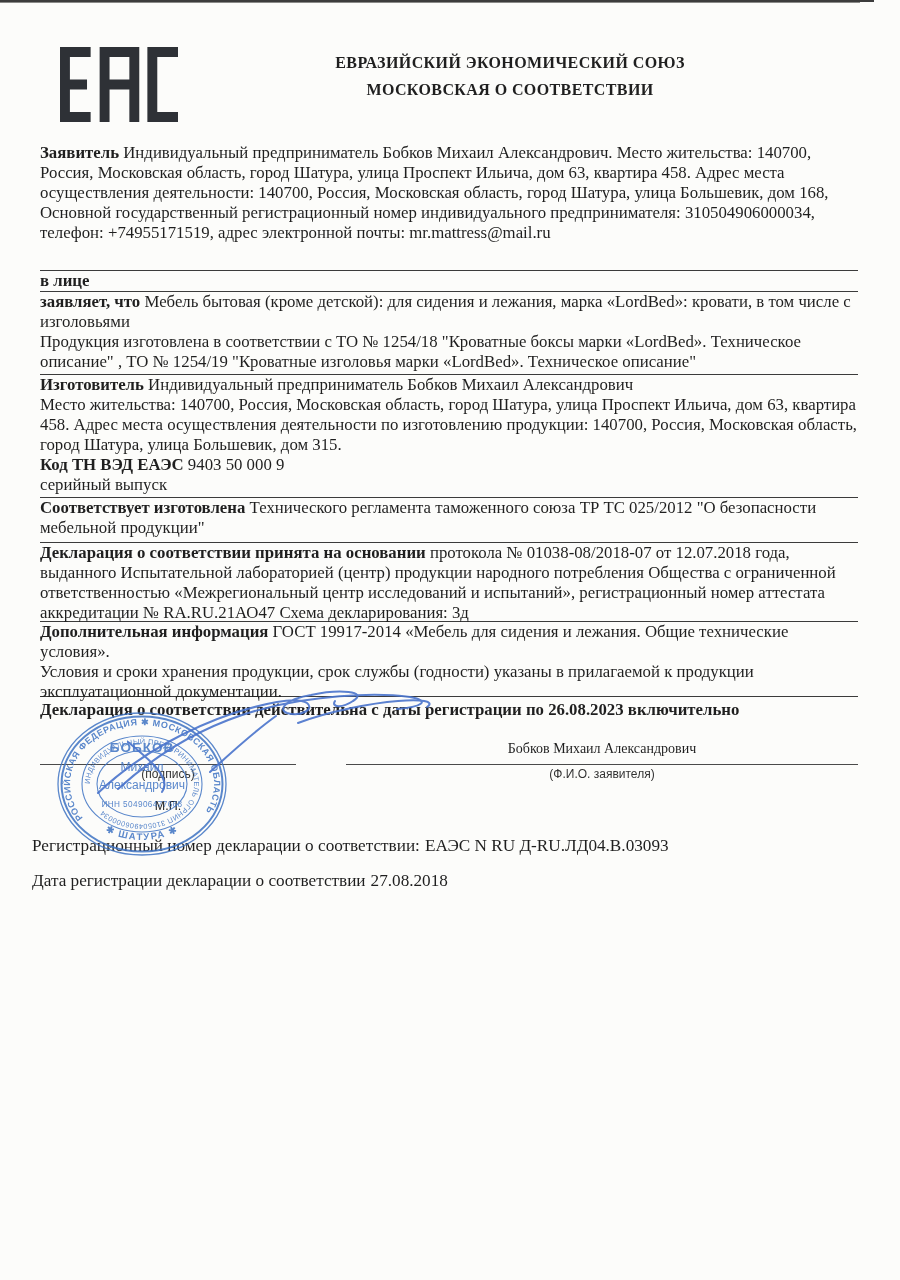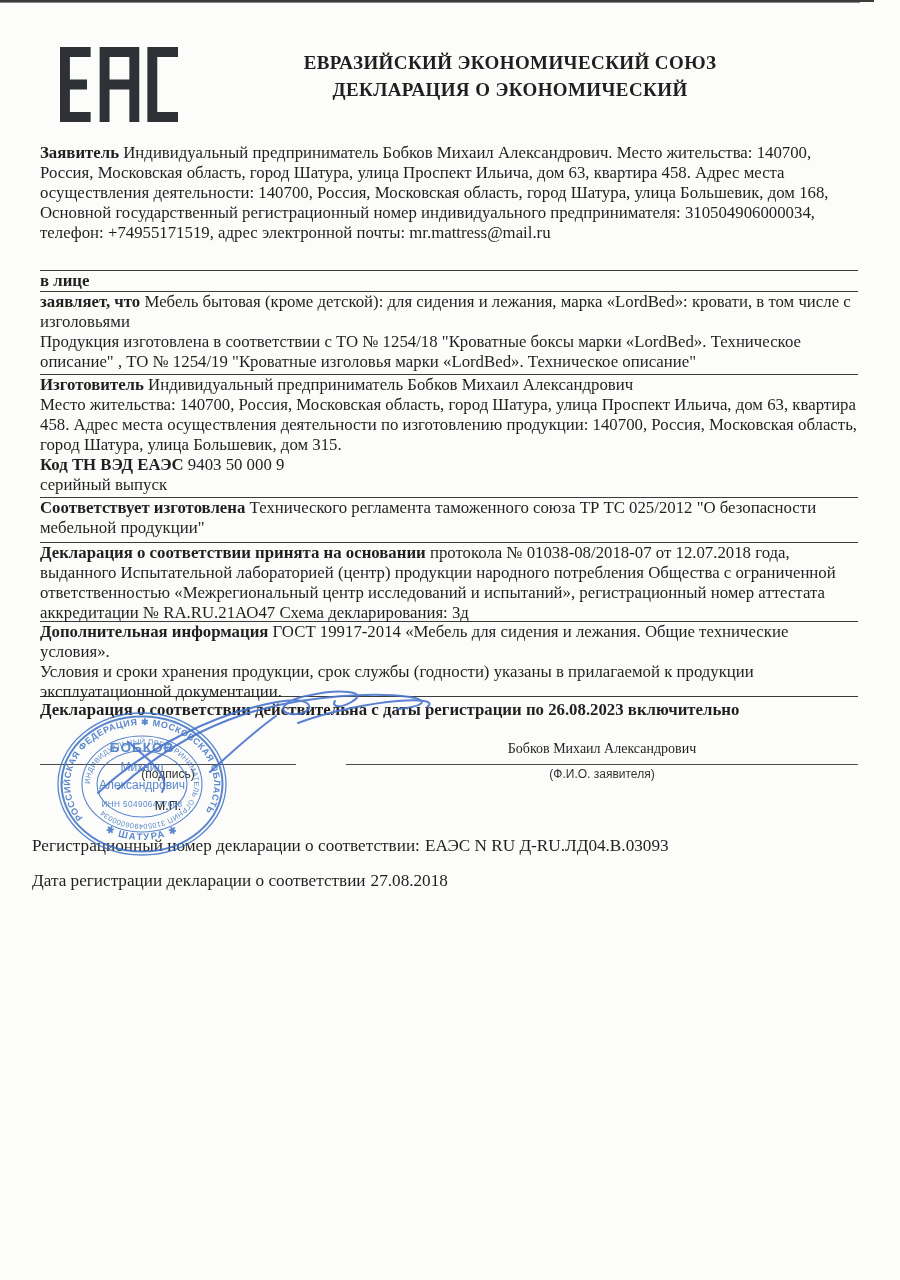--- a/index.html
+++ b/index.html
@@ -3,21 +3,21 @@
 <meta charset="utf-8">
 <style>
   html,body{margin:0;padding:0;background:#e8e8e6;}
   .page{position:relative;width:900px;height:1280px;background:#fcfcfa;overflow:hidden;
         font-family:"Liberation Serif",serif;color:#1f1f1f;}
   .scan-top{position:absolute;top:0;left:0;width:874px;height:2px;background:#3c3c3c;}
   .scan-top2{position:absolute;top:2px;left:0;width:860px;height:1px;background:#8a8a88;}
 
   .logo{position:absolute;left:60px;top:44px;}
   .title{position:absolute;left:170px;width:680px;top:49px;text-align:center;
-         font-weight:bold;font-size:19px;line-height:27px;letter-spacing:.4px;}
+         font-weight:bold;font-size:16px;line-height:27px;letter-spacing:.4px;}
 
   .content{position:absolute;left:40px;top:143px;width:818px;font-size:16.8px;line-height:19.9px;}
   .sec{border-bottom:1.5px solid #3b3b3b;box-sizing:border-box;}
   .sec p{margin:0;}
   .s-applicant{height:128px;}
   .s-inperson{height:21px;font-weight:bold;}
   .s-declares{height:83px;}
   .s-manufacturer{height:123px;}
   .s-complies{height:45px;}
   .s-basis{height:79px;}
@@ -51,21 +51,21 @@
   <svg class="logo" width="118" height="81" viewBox="0 0 131 83">
     <g fill="#2e3136" fill-rule="evenodd">
       <path d="M0 0 H34 V11 H11 V36 H30 V47 H11 V72 H34 V83 H0 Z"></path>
       <path d="M44 0 H88 V83 H77 V47 H55 V83 H44 Z M55 11 V36 H77 V11 Z"></path>
       <path d="M97 0 H131 V11 H108 V72 H131 V83 H97 Z"></path>
     </g>
   </svg>
 
   <div class="title">
     <div>ЕВРАЗИЙСКИЙ ЭКОНОМИЧЕСКИЙ СОЮЗ</div>
-    <div>ДЕКЛАРАЦИЯ О ЭКОНОМИЧЕСКИЙ</div>
+    <div>МОСКОВСКАЯ О СООТВЕТСТВИИ</div>
   </div>
 
   <div class="content">
 
     <div class="sec s-applicant">
       <p><span class="lead">Заявитель</span><span> Индивидуальный предприниматель Бобков Михаил Александрович. Место жительства: 140700, Россия, Московская область, город Шатура, улица Проспект Ильича, дом 63, квартира 458. Адрес места осуществления деятельности: 140700, Россия, Московская область, город Шатура, улица Большевик, дом 168, Основной государственный регистрационный номер индивидуального предпринимателя: 310504906000034, телефон: +74955171519, адрес электронной почты: mr.mattress@mail.ru</span></p>
     </div>
 
     <div class="sec s-inperson">
       <p>в лице</p>

